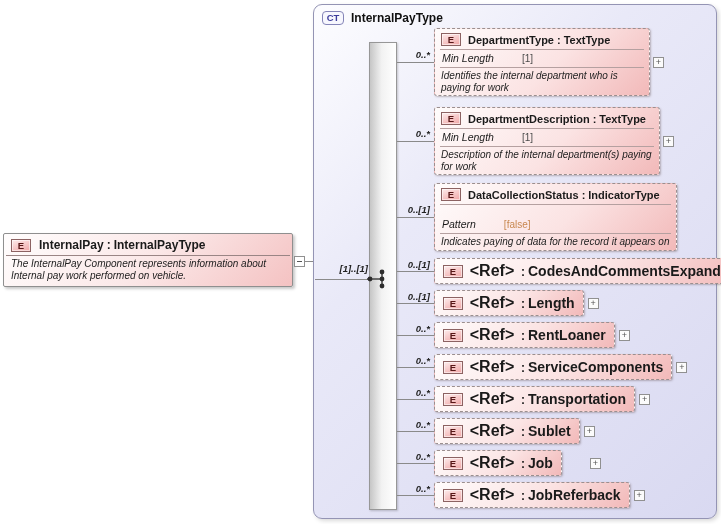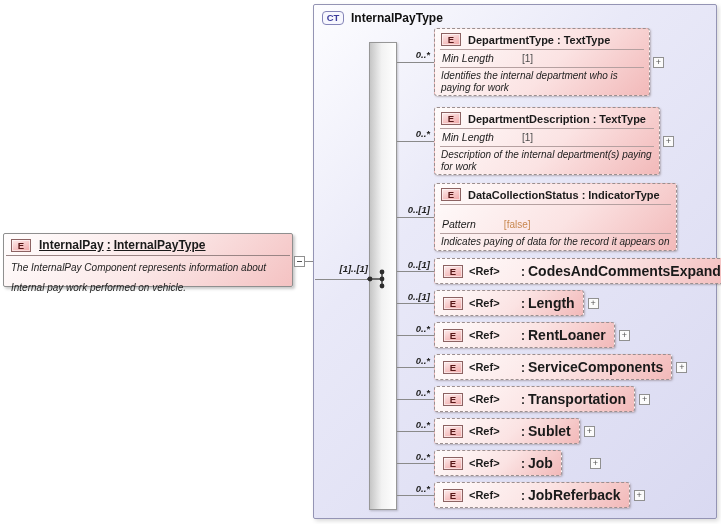--- a/index.html
+++ b/index.html
@@ -5,42 +5,42 @@
   html,body{margin:0;padding:0;background:#fff;}
   #page{position:relative;width:721px;height:524px;background:#ffffff;overflow:hidden;
         font-family:"Liberation Sans",sans-serif;color:#1a1a1a;}
 
   
   .root-box{position:absolute;left:3px;top:233px;width:290px;height:54px;box-sizing:border-box;
     border:1px solid #8f8f8f;border-radius:2px;
     background:linear-gradient(135deg,#fffdfd 0%,#fbe8e8 50%,#f4c2c2 100%);
     box-shadow:2px 2px 3px rgba(0,0,0,.22);}
   .root-header{display:flex;align-items:center;gap:8px;padding:4px 7px 3px;}
-  .root-title{font-weight:bold;font-size:12px;white-space:nowrap;text-decoration:underline;}
+  .root-title{font-weight:bold;font-size:12px;white-space:nowrap;}
   .hsep{height:1px;background:#9a8585;margin:0 2px;}
-  .root-annot{padding:2px 7px 0;font-style:italic;font-size:10px;line-height:20px;color:#222;}
+  .root-annot{padding:2px 7px 0;font-style:italic;font-size:10px;line-height:12px;color:#222;}
 
   
   .badge-e{display:inline-block;width:20px;height:13px;box-sizing:border-box;flex:0 0 20px;
     border:1px solid #8c6262;background:linear-gradient(160deg,#fdecec,#f0a6a6);
     color:#571717;font-weight:bold;font-size:9.5px;line-height:11px;text-align:center;
     box-shadow:inset 0 0 0 1px rgba(255,255,255,.55);}
   .badge-ct{display:inline-block;width:22px;height:14px;box-sizing:border-box;
     border:1px solid #8585b8;border-radius:4px;background:#f7f7fe;
     color:#3c3c9c;font-weight:bold;font-size:9.5px;line-height:12px;text-align:center;}
 
   
   .collapse{position:absolute;left:294px;top:256px;width:11px;height:11px;box-sizing:border-box;
     border:1px solid #909090;background:#ffffff;}
   .collapse::before{content:"";display:block;width:5px;height:1px;background:#555;margin:4px auto 0;}
   .stub{position:absolute;left:305px;top:261px;width:9px;height:1px;background:#8a8a8a;}
 
   
   .ct{position:absolute;left:313px;top:4px;width:404px;height:515px;box-sizing:border-box;
-    border:1px solid #9494b4;border-radius:2px;
+    border:1px solid #9494b4;border-radius:9px;
     background:linear-gradient(135deg,#fdfdff 0%,#e9e9f8 35%,#d9d9f1 100%);
     box-shadow:2px 2px 4px rgba(0,0,0,.15);}
   .ct-header{position:absolute;left:8px;top:6px;display:flex;align-items:center;gap:7px;}
   .ct-title{font-weight:bold;font-size:12px;color:#101010;white-space:nowrap;}
 
   .bar{position:absolute;left:55px;top:37px;width:28px;height:468px;box-sizing:border-box;
     border:1px solid #979797;
     background:linear-gradient(to right,#c6c6c6,#f2f2f2 45%,#ffffff);
     box-shadow:1px 1px 2px rgba(0,0,0,.2);}
   .seq-line{position:absolute;left:1px;top:274px;width:56px;height:1px;background:#8a8a8a;}
@@ -68,21 +68,21 @@
   .fx-facet{margin:1px 5px 0;border-top:1px solid #b5a0a0;border-bottom:1px solid #b5a0a0;
     padding:2px 2px 3px;display:flex;gap:28px;align-items:baseline;}
   .facet-name{font-style:italic;font-size:10.5px;color:#1a1a1a;}
   .facet-value{font-size:10px;color:#4a4a4a;}
   .fx-annot{padding:2px 6px;font-style:italic;font-size:10px;line-height:11.5px;color:#222;}
 
   .ebox-ref{margin-left:37px;height:26px;box-sizing:border-box;display:inline-flex;align-items:center;
     gap:6px;padding:0 8px;border:1px dashed #9b8f8f;border-radius:3px;
     background:linear-gradient(135deg,#fffcfc 0%,#fbe3e3 55%,#f2b9b9 100%);
     box-shadow:1px 1px 2px rgba(90,70,70,.35);white-space:nowrap;}
-  .ref-name{font-weight:bold;font-size:11px;min-width:46px;display:inline-block;}
+  .ref-name{font-weight:bold;font-size:16px;min-width:46px;display:inline-block;text-align:center;}
   .ref-sep{font-weight:bold;font-size:12px;margin-right:3px;}
   .ref-type{font-weight:bold;font-size:14px;}
   .sep-mid{font-weight:bold;margin:0 3px;}
 
   .plus{width:11px;height:11px;box-sizing:border-box;border:1px solid #909090;background:#fbfbfb;
     color:#555;font-size:9px;line-height:9px;text-align:center;flex:0 0 11px;}
   .row-detail .plus{position:absolute;top:29px;}
 </style>
 </head>
 <body>

